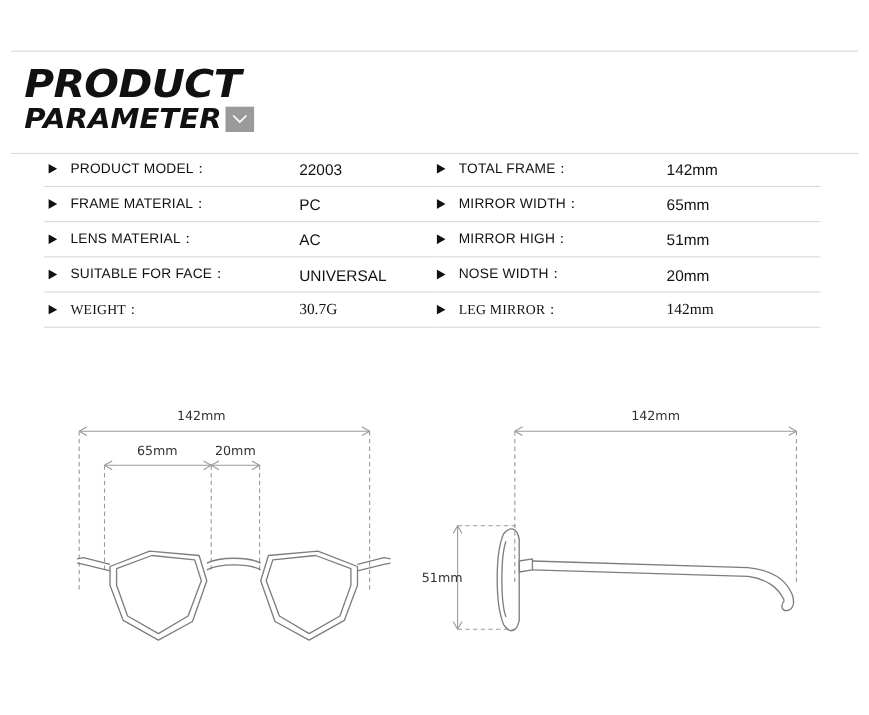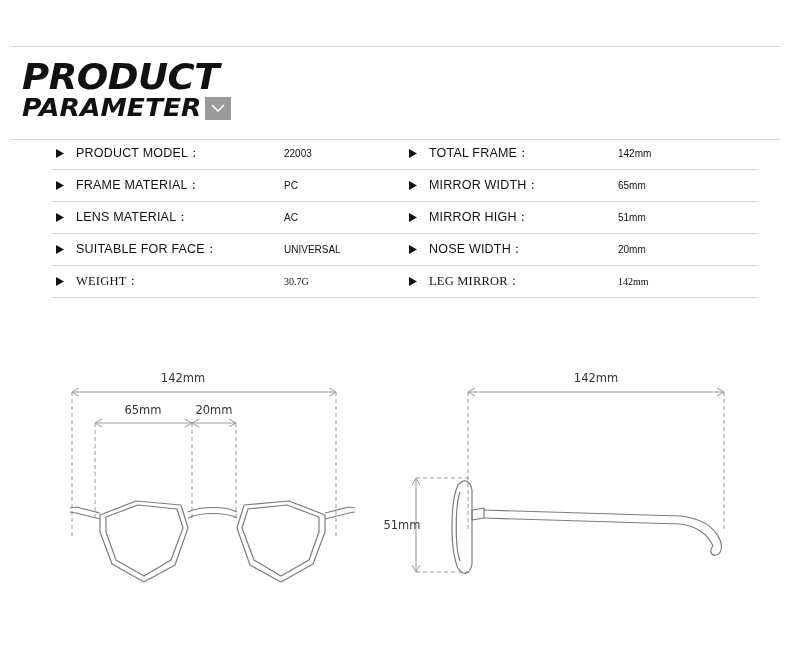--- a/index.html
+++ b/index.html
@@ -83,21 +83,21 @@
     background: #9a9a9a;
     display: flex;
     align-items: center;
     justify-content: center;
   }
   .chevron-box svg { display: block; }
 
   
   .specs {
     position: absolute;
-    left: 52px;
+    left: 40px;
     top: 138px;
     width: 706px;
     display: flex;
     gap: 0px;
   }
   .spec-col {
     width: 353px;
   }
   .spec-row {
     position: relative;
@@ -116,21 +116,21 @@
   }
   .bullet svg { display: block; }
   .spec-label {
     font-size: 12.5px;
     letter-spacing: 0.2px;
     color: #111;
     white-space: nowrap;
   }
   .spec-value {
     position: absolute;
-    font-size: 10px;
+    font-size: 14px;
     color: #111;
     white-space: nowrap;
   }
   .col-left .spec-value { left: 232px; }
   .col-right .spec-value { left: 213px; }
 
   
   .diagrams {
     position: absolute;
     left: 0;

